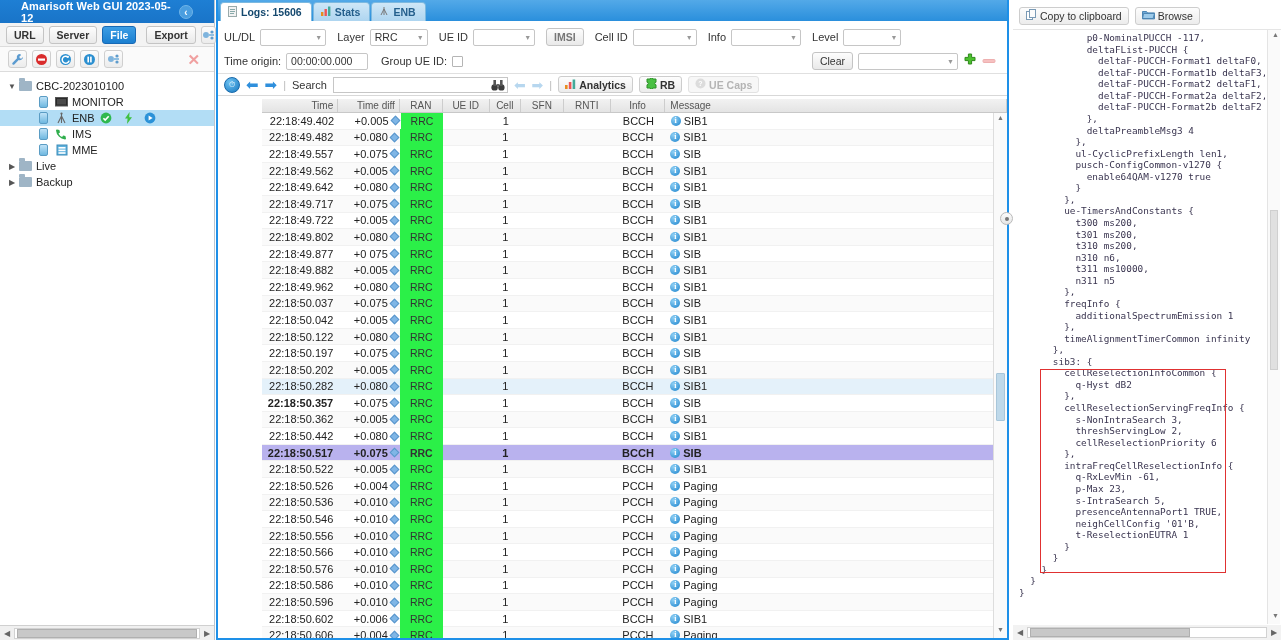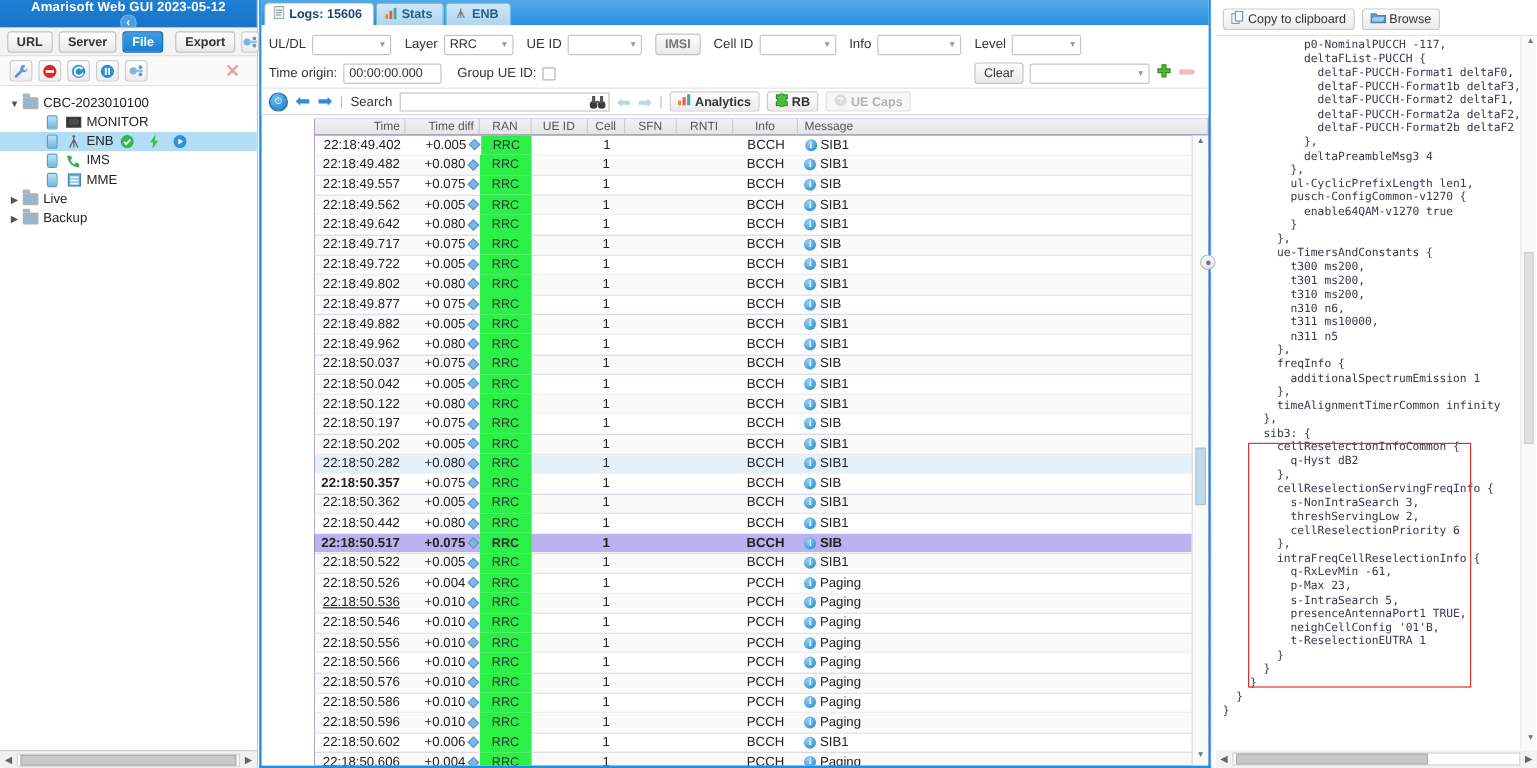--- a/index.html
+++ b/index.html
@@ -15,22 +15,22 @@
   #app { position: relative; width: 1281px; height: 640px; }
 
   
   #left-panel {
     position: absolute; left: 0; top: 0; width: 215px; height: 640px;
     background: #ffffff; border-right: 1px solid #b9c6d2;
     display: flex; flex-direction: column;
   }
   #left-titlebar {
     height: 23px; background: linear-gradient(#1e7fd4, #1974c8);
-    color: #fff; display: flex; align-items: center; padding: 0 2px;
-    font-weight: bold; font-size: 11px; letter-spacing: .1px; flex-direction: column;
+    color: #fff; display: flex; align-items: center; padding: 0 21px;
+    font-weight: bold; font-size: 11px; letter-spacing: .1px;
   }
   #left-titlebar .t { flex: 1; }
   .collapse-btn {
     width: 14px; height: 14px; border-radius: 50%;
     background: #4a9ee0; color: #fff; font-size: 10px; line-height: 13px;
     text-align: center; cursor: pointer; border: 1px solid #6fb4e8;
   }
   #left-btnbar {
     height: 24px; display: flex; align-items: center; gap: 5px;
     padding: 0 6px; background: #f3f3f3; border-bottom: 1px solid #dcdcdc;
@@ -136,21 +136,21 @@
     position: relative; display:flex; align-items:center; padding: 0 18px 0 3px; font-size: 10.5px;
   }
   .tbtn {
     display:inline-flex; align-items:center; gap:3px; height:17px; padding:0 6px;
     background: linear-gradient(#fdfdfd,#ececec); border:1px solid #cdcdcd; border-radius:3px;
     font-size:10.5px; font-weight:bold; color:#333; cursor:pointer;
   }
   .tbtn.dim { color:#b4b4b4; background:#f7f7f7; border-color:#e2e2e2; }
 
   
-  #tablewrap { position: absolute; left:0; right:0; top: 99px; bottom: 0; overflow: hidden; background:#4c1d95;margin-left:44px; }
+  #tablewrap { position: absolute; left:0; right:0; top: 99px; bottom: 0; overflow: hidden; background:#0f172a;margin-left:44px; }
   #thead {
     display: flex; height: 14px; background: linear-gradient(#f2f2f2,#e4e4e4);
     border-bottom: 1px solid #c8c8c8; font-size: 10px; color: #555;
   }
   #thead .th {
     border-right: 1px solid #cdcdcd; padding-right: 4px; display:flex; align-items:center;
     justify-content: flex-end; overflow:hidden; white-space:nowrap;
   }
   #thead .th.c { justify-content:center; padding-right:0; }
   #thead .th.l { justify-content:flex-start; padding-left:5px; padding-right:0;}
@@ -939,21 +939,21 @@
             <div class="cell c-cell" style="width: 32px;">1</div>
             <div class="cell c-sfn" style="width: 44px;"></div>
             <div class="cell c-rnti" style="width: 48px;"></div>
             <div class="cell c-info" style="width: 56px;">PCCH</div>
             <div class="cell c-msg" style="width: 350px;">
               <span class="infoico">i</span>
               <span>Paging</span>
             </div>
           </div>
           <div class="row odd">
-            <div class="cell c-time" style="width: 78px; text-decoration: underline;">22:18:50.536</div>
+            <div class="cell c-time" style="width: 78px;">22:18:50.536</div>
             <div class="cell c-diff" style="width: 63px;">
               <span>+0.010</span>
               <span class="diamond"></span>
             </div>
             <div class="cell c-ran" style="width: 44px;">RRC</div>
             <div class="cell c-ue" style="width: 48px;"></div>
             <div class="cell c-cell" style="width: 32px;">1</div>
             <div class="cell c-sfn" style="width: 44px;"></div>
             <div class="cell c-rnti" style="width: 48px;"></div>
             <div class="cell c-info" style="width: 56px;">PCCH</div>

